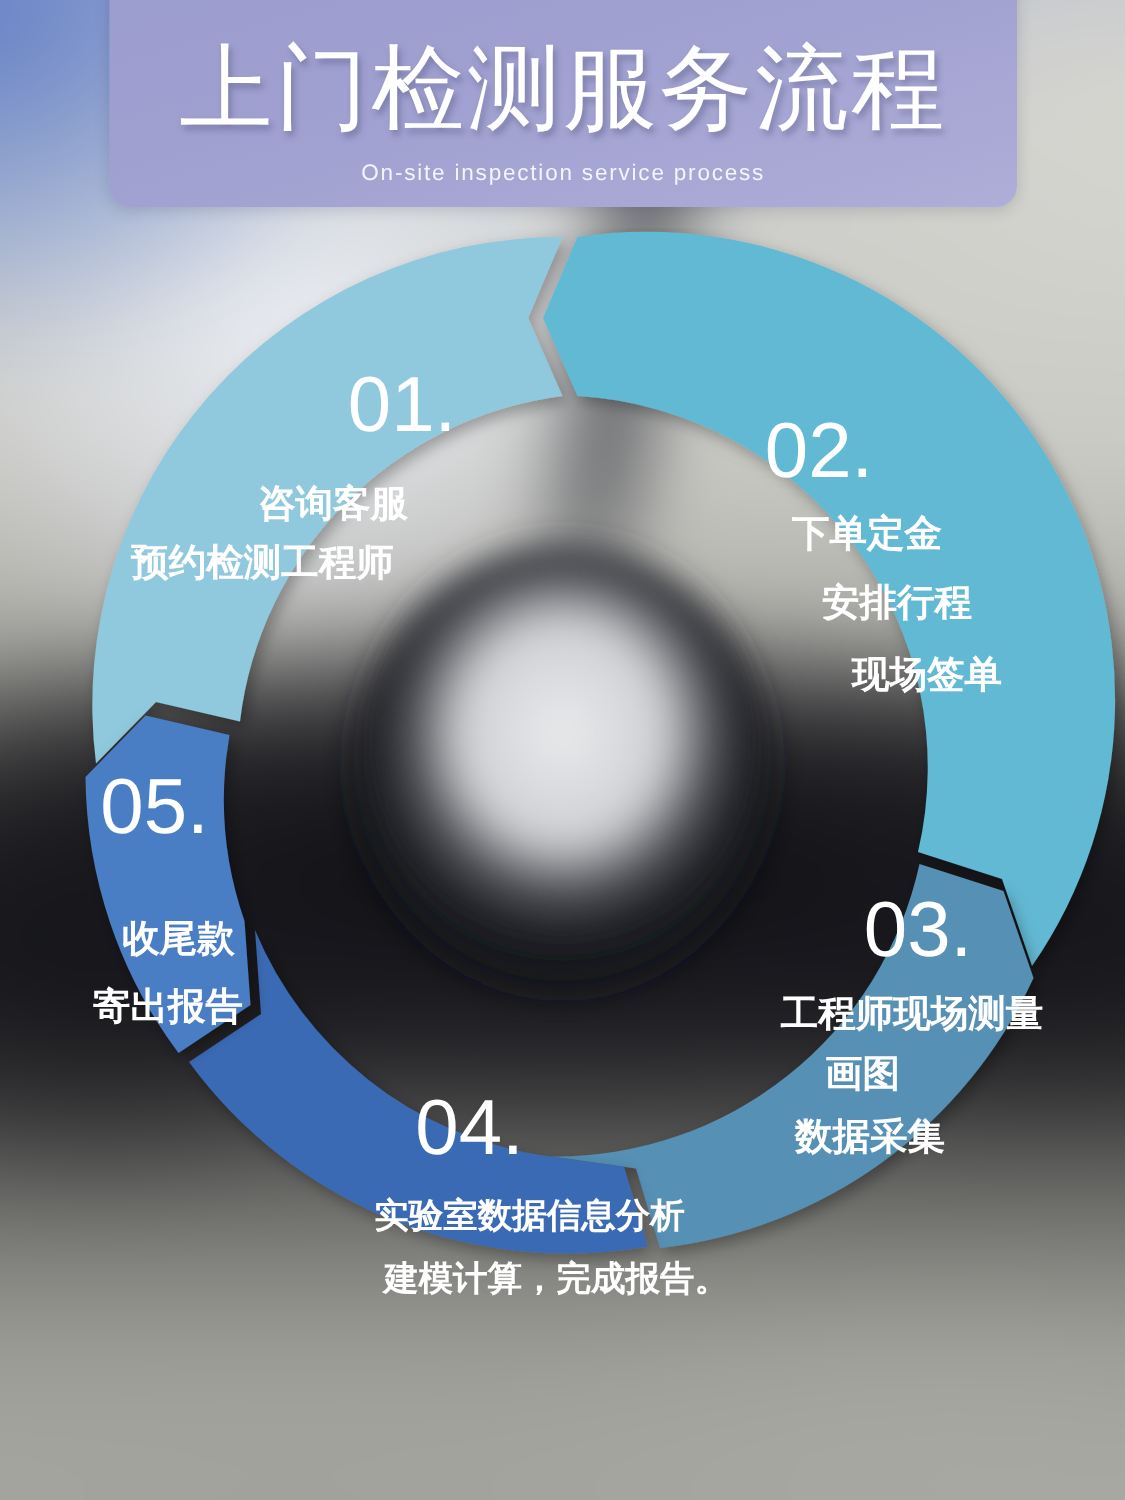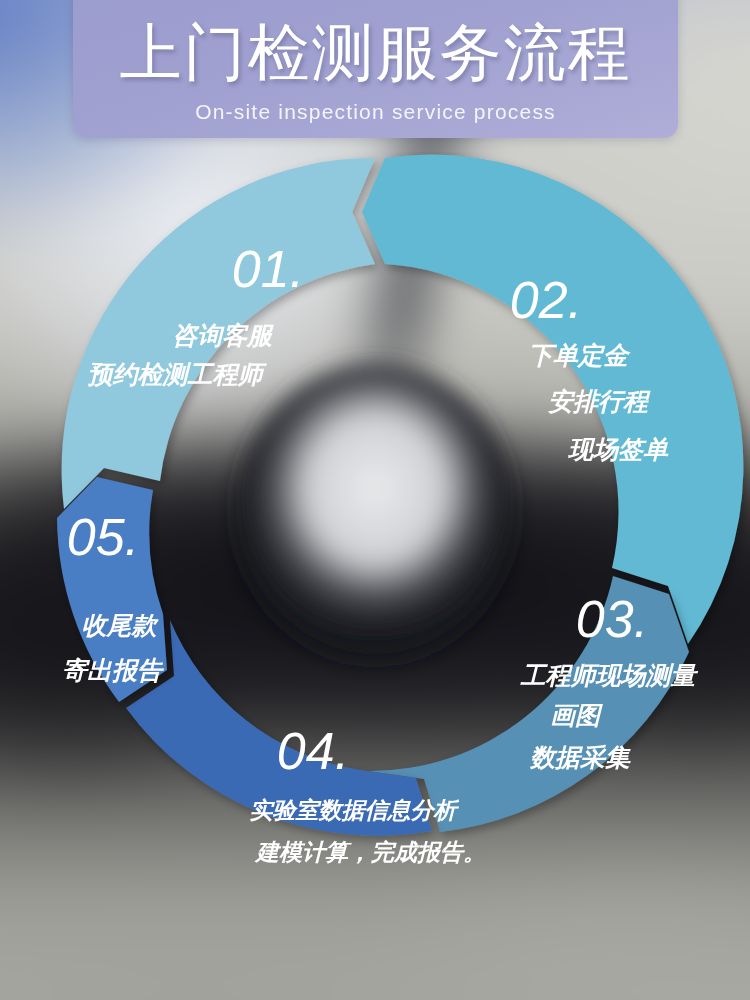--- a/index.html
+++ b/index.html
@@ -68,27 +68,27 @@
     box-shadow:0 2px 10px rgba(40,40,70,.18);
     z-index:4; display:flex; flex-direction:column;
     align-items:center; justify-content:flex-end; padding-bottom:14px;
   }
   #header-title {
     font-size:62px; font-weight:normal; color:#ffffff; letter-spacing:2px;
     line-height:1; text-shadow:2px 3px 4px rgba(60,60,100,.35);
     white-space:nowrap;
   }
   #header-subtitle {
-    margin-top:16px; font-size:21px; color:#f4f4fb; letter-spacing:1.2px;
+    margin-top:16px; font-size:15px; color:#f4f4fb; letter-spacing:1.2px;
     font-weight:300; white-space:nowrap;
   }
 
   
   #wheel-wrap {
-    position:absolute; left:0; top:152px; width:602px; height:750px; z-index:3;font-style:italic;
+    position:absolute; left:0; top:152px; width:602px; height:750px; z-index:3;
   }
   #wheel { width:750px; height:750px; display:block; }
 
   .seg-num {
     font-size:52px; font-weight:300; fill:#ffffff;
     font-family:"Liberation Sans","DejaVu Sans",sans-serif;
   }
   .seg-line {
     font-size:25px; font-weight:bold; fill:#ffffff;
     font-family:"Liberation Sans","DejaVu Sans",sans-serif;

